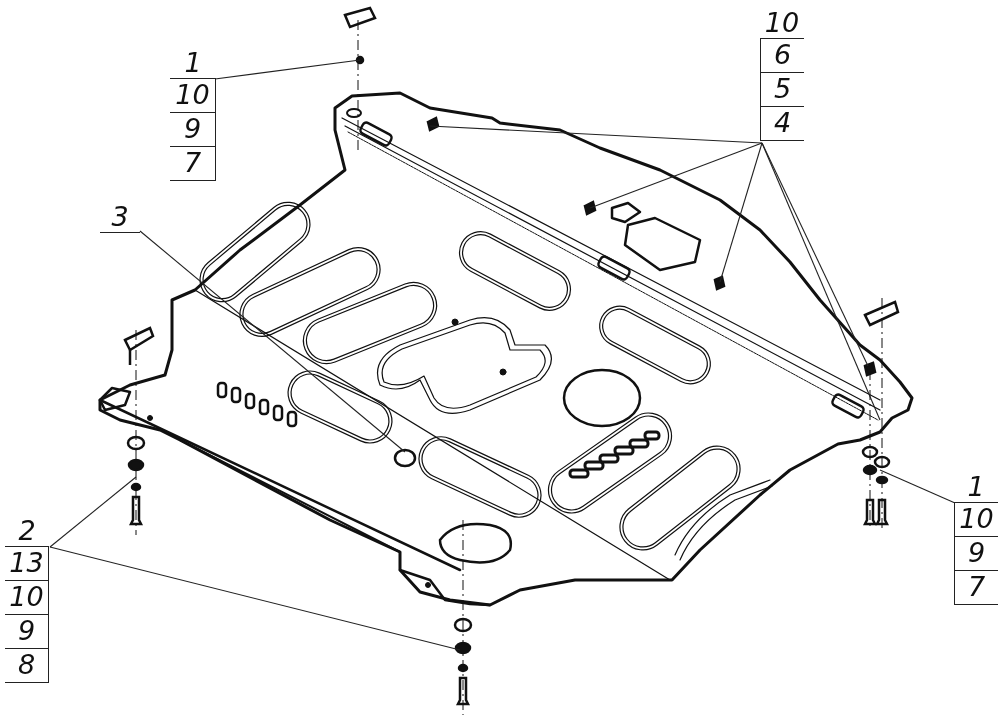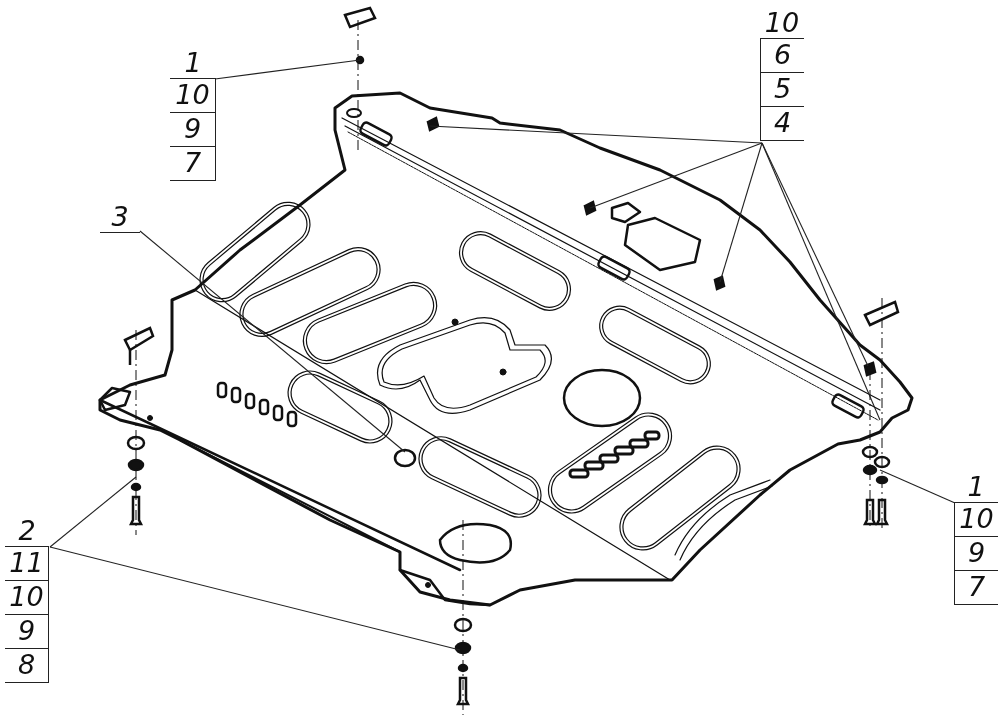--- a/index.html
+++ b/index.html
@@ -169,21 +169,21 @@
   </div>
 </div>
 
 <div class="callout" style="left:100px; top:202px; width:40px;">
   <div class="head">3</div>
 </div>
 
 <div class="callout left" style="left:5px; top:516px; width:44px;">
   <div class="head">2</div>
   <div class="rows">
-    <div class="row">11</div>
+    <div class="row">13</div>
     <div class="row">10</div>
     <div class="row">9</div>
     <div class="row">8</div>
   </div>
 </div>
 
 <div class="callout right" style="left:954px; top:472px; width:44px;">
   <div class="head">1</div>
   <div class="rows">
     <div class="row">10</div>

